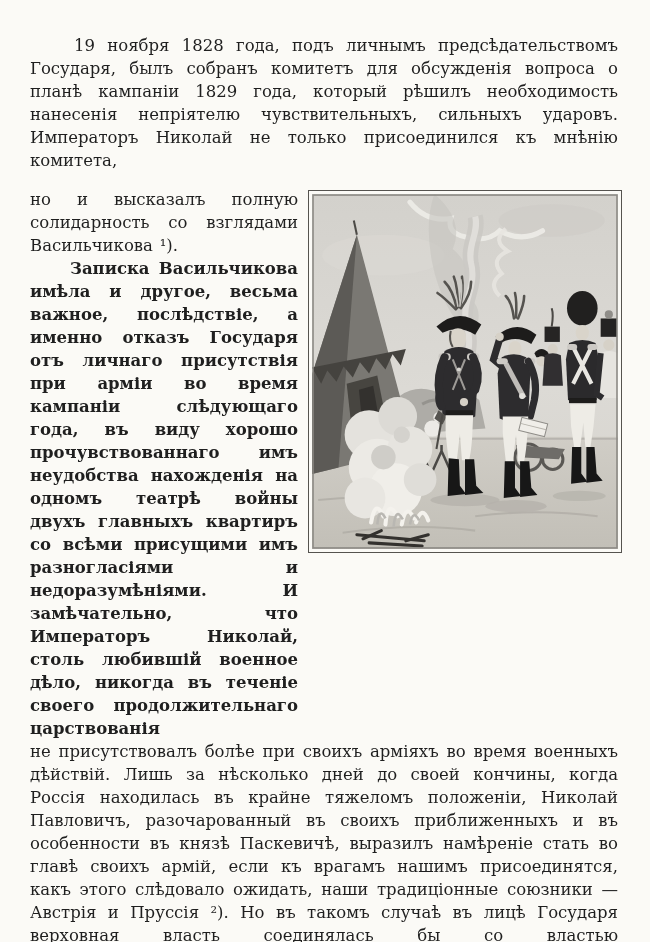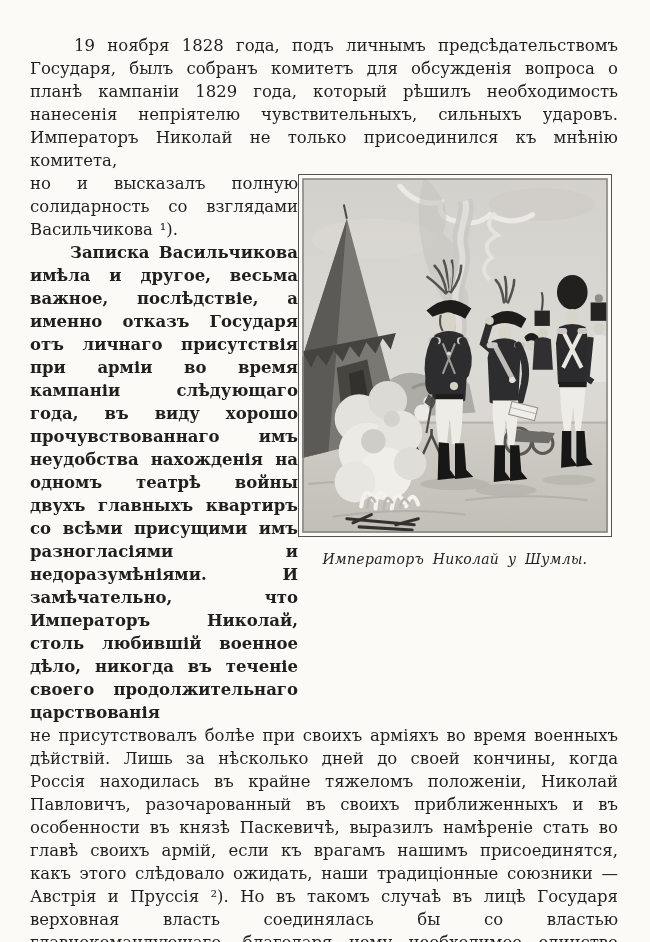--- a/index.html
+++ b/index.html
@@ -16,21 +16,21 @@
     color:#1f1f1f;
   }
   .body-text {
     font-size:16.5px;
     line-height:23px;
     text-align:justify;
     word-spacing:1.5px;
   }
   p { margin:0; }
   .p-opening { text-indent:44px; text-align-last:justify; }
-  .cols { display:flex; margin-top:0; }
+  .cols { display:flex; gap:10px; margin-top:16px; }
   .col-left { width:268px; flex:0 0 268px; }
   .p-zapiska { text-indent:40px; text-align-last:justify;font-weight:bold; }
   .fig-wrap { flex:1 1 auto; }
   figure { margin:2px 0 0 0; width:314px; }
   .fig-frame {
     box-sizing:border-box;
     width:314px;
     border:1px solid #55534f;
     padding:3px;
     background:#fbfaf6;
@@ -233,21 +233,20 @@
               <path d="M269,248 l8,0 2,26 6,7 -16,2 z" fill="#171717"></path>
               <rect x="283" y="122" width="16" height="18" fill="#242322"></rect>
               <circle cx="291" cy="118" r="4" fill="#8f8d88"></circle>
               <circle cx="291" cy="148" r="5.5" fill="#d6d1c7"></circle>
               <path d="M283,156 q8,-4 17,0 l0,44 -17,0 z" fill="#e6e4df"></path>
               <path d="M283,156 l-4,40 6,4" stroke="#2d2c2e" stroke-width="6" fill="none"></path>
 
               <rect x="1" y="1" width="298" height="346" fill="none" stroke="#8a8883" stroke-width="1.5"></rect>
             </svg>
           </div>
-          <figcaption>Императоръ Николай у Шумлы.</figcaption>
         </figure>
       </div>
     </div>
 
     <p>не присутствовалъ болѣе при своихъ арміяхъ во время военныхъ дѣйствій. Лишь за нѣсколько дней до своей кончины, когда Россія находилась въ крайне тяжеломъ положеніи, Николай Павловичъ, разочарованный въ своихъ приближенныхъ и въ особенности въ князѣ Паскевичѣ, выразилъ намѣреніе стать во главѣ своихъ армій, если къ врагамъ нашимъ присоединятся, какъ этого слѣдовало ожидать, наши традиціонные союзники — Австрія и Пруссія ²). Но въ такомъ случаѣ въ лицѣ Государя верховная власть соединялась бы со властью главнокомандующаго, благодаря чему необходимое единство распоряженій не было бы нарушено.</p>
   </div>
 
 </div>
 
 </body></html>

